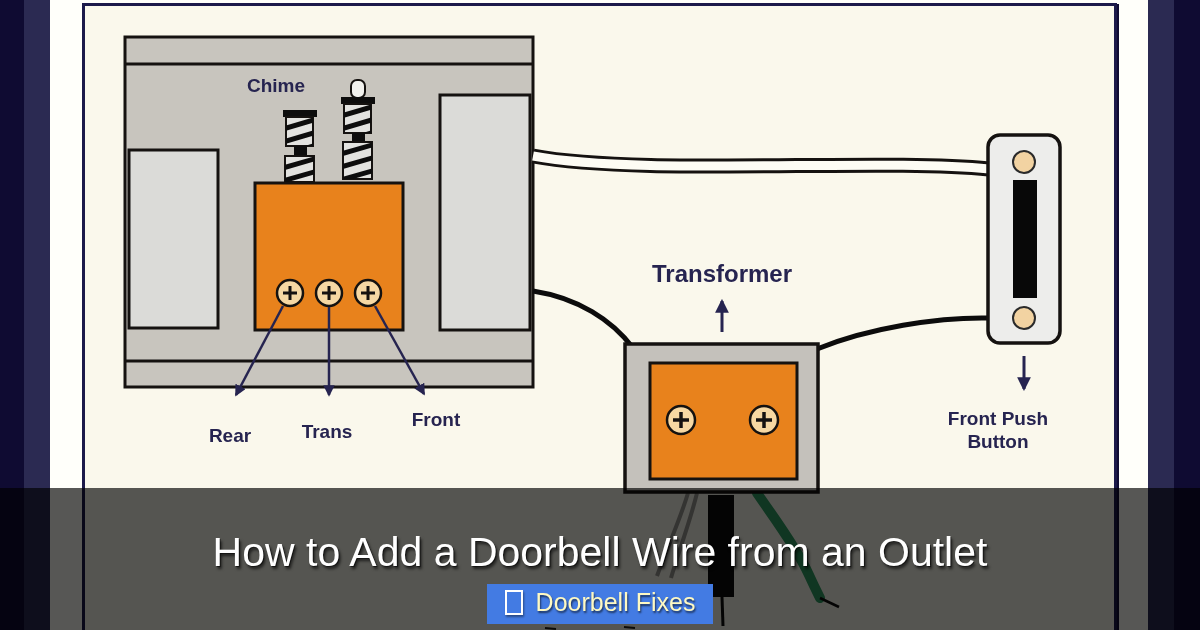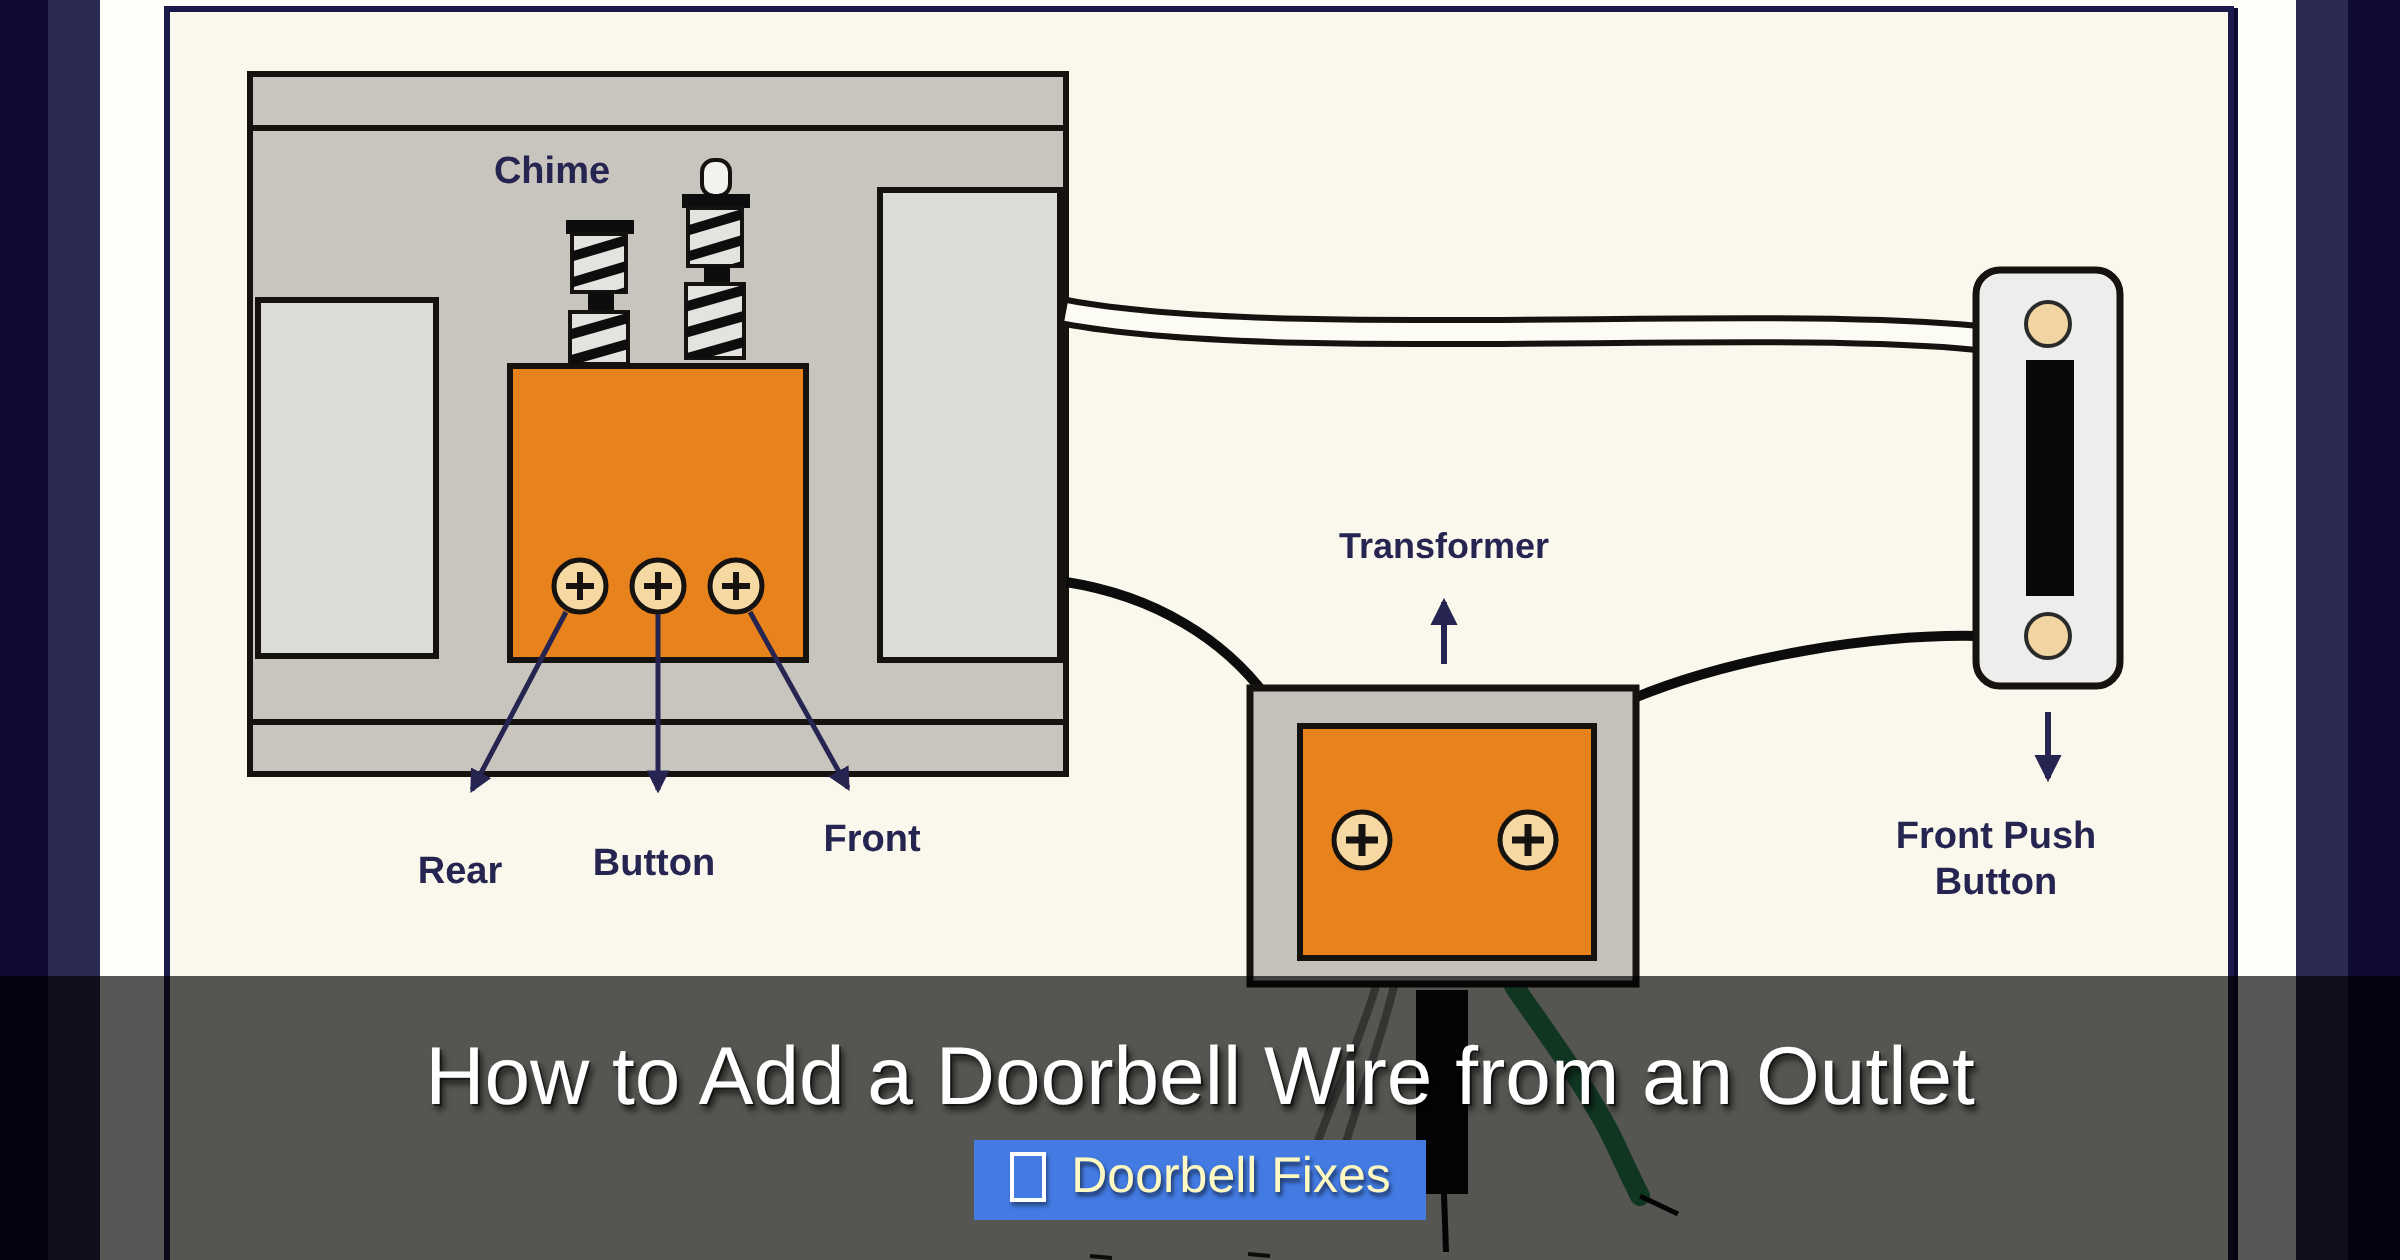--- a/index.html
+++ b/index.html
@@ -29,21 +29,21 @@
   .fill-button{fill:var(--button-gray);}
   .fill-screw{fill:var(--screw-tan);}
   .navy-stroke{stroke:var(--label-navy);}
   
   .dlabel{position:absolute;transform:translate(-50%,-50%);color:var(--label-navy);
           font-weight:bold;font-size:19px;white-space:nowrap;line-height:1.22;}
   .dlabel.wrap{white-space:normal;text-align:center;width:136px;}
   
   .overlay{position:absolute;left:0;top:488px;width:1200px;height:142px;
            background:var(--overlay);display:flex;flex-direction:column;
-           align-items:center;padding-top:28px;box-sizing:border-box;}
+           align-items:center;padding-top:42px;box-sizing:border-box;}
   .title{color:#fff;font-size:41px;font-weight:400;line-height:1.1;white-space:nowrap;
          text-shadow:2px 3px 3px rgba(0,0,0,0.65),1px 1px 0 rgba(0,0,0,0.5);}
   .badge{margin-top:9px;background:var(--badge-blue);color:#fef9c3;font-size:25px;
          padding:4px 18px 7px 18px;display:flex;align-items:center;
          text-shadow:1px 2px 2px rgba(0,0,0,0.6);}
   .tofu{display:inline-block;width:14px;height:21px;border:2px solid #fff;
         margin-right:13px;box-shadow:1px 2px 2px rgba(0,0,0,0.4);}
 </style>
 </head>
 <body>
@@ -171,23 +171,23 @@
       <rect x="988" y="135" width="72" height="208" rx="12" class="fill-button outline" stroke-width="3.5"></rect>
       <rect x="1013" y="180" width="24" height="118" fill="#080808"></rect>
       <circle cx="1024" cy="162" r="11" class="fill-screw" stroke="#2a2a2a" stroke-width="2"></circle>
       <circle cx="1024" cy="318" r="11" class="fill-screw" stroke="#2a2a2a" stroke-width="2"></circle>
       <line x1="1024" y1="356" x2="1024" y2="389" class="navy-stroke" stroke-width="3" marker-end="url(#ah)"></line>
     </g>
   </svg>
 
   <div class="dlabel" style="left:276px;top:86px;">Chime</div>
   <div class="dlabel" style="left:230px;top:436px;">Rear</div>
-  <div class="dlabel" style="left:327px;top:432px;">Button</div>
+  <div class="dlabel" style="left:327px;top:432px;">Trans</div>
   <div class="dlabel" style="left:436px;top:420px;">Front</div>
-  <div class="dlabel" style="left:722px;top:274px;font-size:18px;">Transformer</div>
+  <div class="dlabel" style="left:722px;top:274px;font-size:24px;">Transformer</div>
   <div class="dlabel wrap" style="left:998px;top:430px;">Front Push Button</div>
 
   <div class="overlay">
     <div class="title">How to Add a Doorbell Wire from an Outlet</div>
     <div class="badge">
       <span class="tofu"></span>
       <span>Doorbell Fixes</span>
     </div>
   </div>
 

